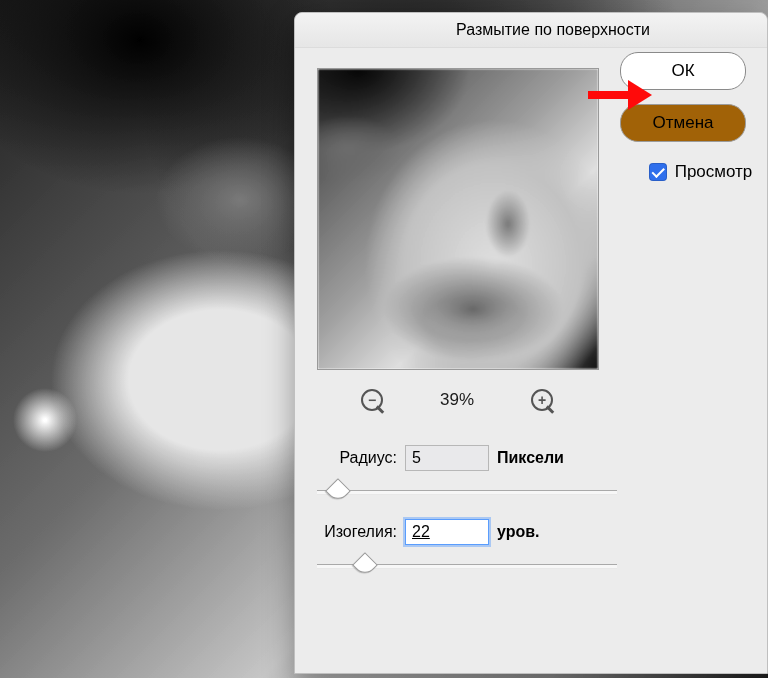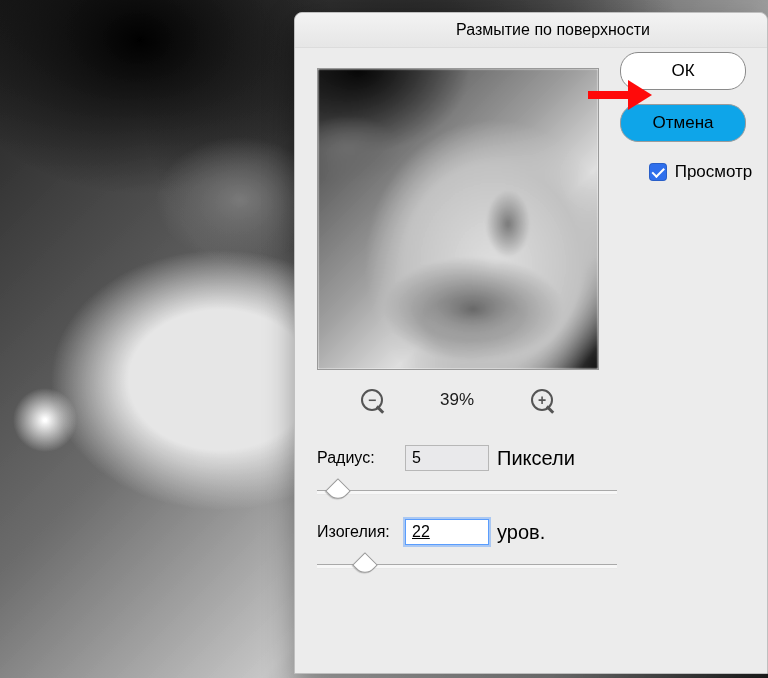--- a/index.html
+++ b/index.html
@@ -99,21 +99,21 @@
   .side-panel {
     position:absolute;
     right:18px; top:4px;
     width:132px;
     display:flex; flex-direction:column; gap:14px; align-items:center;
   }
   .pill-button {
     width:124px; height:36px;
     border:1px solid #9b9b9b;
     border-radius:18px;
-    background:#0ea5e9;
+    background:#a16207;
     font-size:17px;
     display:flex; align-items:center; justify-content:center;
     cursor:default;
     user-select:none;
   }
   .pill-button.default {
     background:#fff;
     border-color:#8a8a8a;
   }
 
@@ -149,22 +149,22 @@
   }
 
   .field-stack {
     position:absolute;
     left:22px; top:395px;
     width:300px;
   }
   .field-row {
     display:flex; align-items:center; gap:8px; height:30px; margin-bottom:8px;
   }
-  .field-row .lbl { width:80px; text-align:left; font-size:16px; }
-  .field-row .unit { font-size:20px; }
+  .field-row .lbl { width:80px; text-align:right; font-size:16px; }
+  .field-row .unit { font-size:16px;font-weight:bold; }
   .num-input {
     width:70px; height:24px; font-size:16px;
     border:1px solid #b7b7b7; background:#e9e9eb;
     padding:0 6px;
     outline:none;
   }
   .num-input.focus {
     background:#fff;
     border:1.5px solid #5a9dfd;
     box-shadow:0 0 0 2px rgba(90,157,253,0.45);

